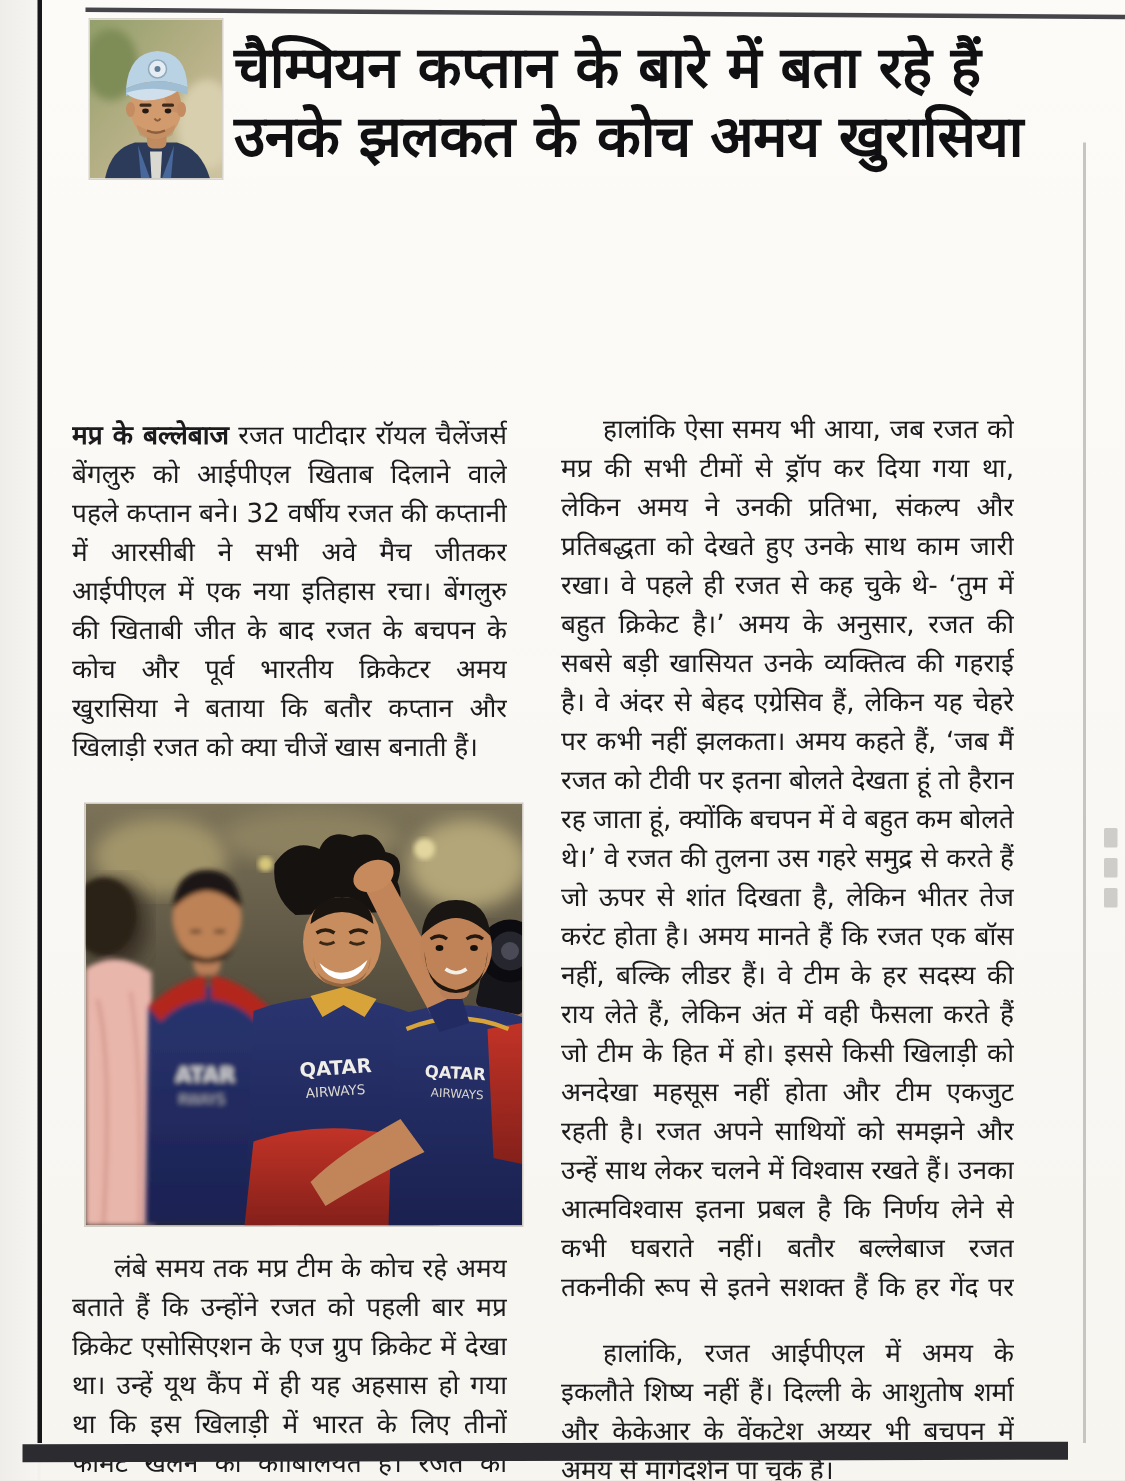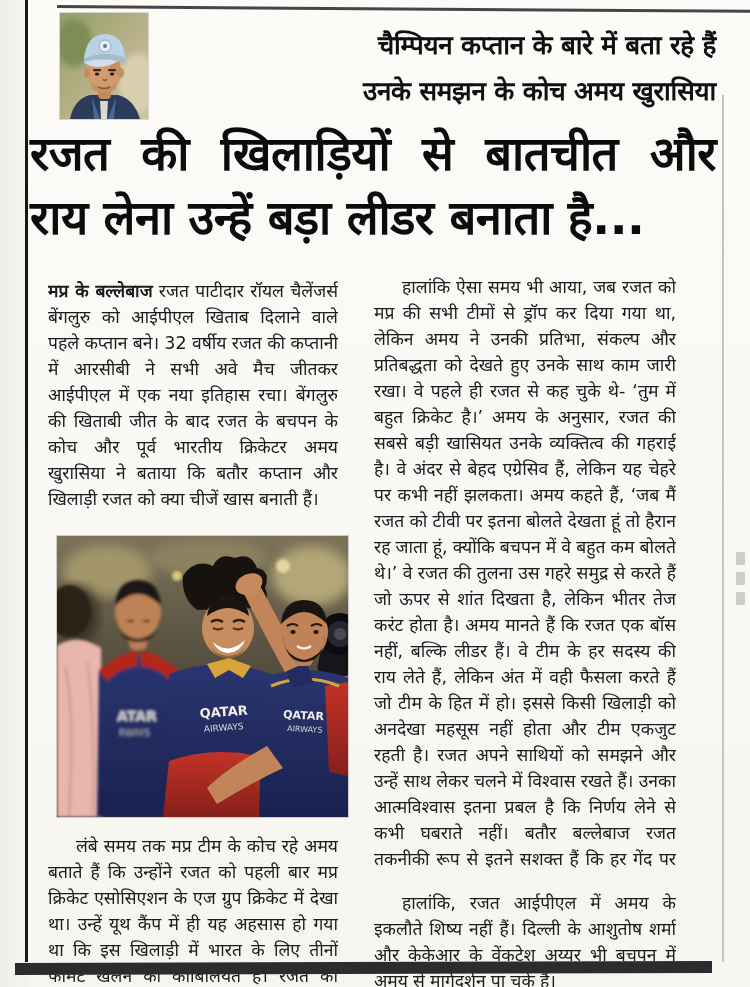--- a/index.html
+++ b/index.html
@@ -14,21 +14,21 @@
   .top-rule{position:absolute;left:57px;top:5px;width:693px;height:3px;background:#45454a;transform:rotate(0.4deg);transform-origin:left center;}
   .bottom-bar{position:absolute;left:15px;top:962px;width:697px;height:12px;background:#2c2c30;transform:rotate(-0.15deg);}
   .right-rule{position:absolute;left:722px;top:95px;width:2px;height:867px;background:#c7c5c2;}
   .edge-fragments{position:absolute;left:736px;top:545px;width:14px;height:90px;overflow:hidden;}
   .edge-fragments i{display:block;width:9px;height:13px;margin:7px 0;background:#9a9a98;opacity:.45;border-radius:1px;}
 
   
   .coach-photo{position:absolute;left:60px;top:13px;width:88px;height:106px;outline:1px solid #d8d4cc;}
   .kicker-text{
     position:absolute;left:156px;top:22px;width:560px;height:96px;
-    font-weight:bold;font-size:26px;line-height:46px;text-align:right;
+    font-weight:bold;font-size:38px;line-height:46px;text-align:left;
     color:#101013;letter-spacing:-0.3px;white-space:nowrap;
   }
 
   
   .headline{
     position:absolute;left:30px;top:122px;width:686px;height:132px;margin:0;
     font-size:47px;line-height:64px;font-weight:800;color:#0c0c0e;letter-spacing:-0.5px;
   }
   .headline .hl{display:block;text-align:justify;text-align-last:justify;white-space:nowrap;}
   .headline .hl:last-child{text-align-last:left;}
@@ -95,27 +95,23 @@
       <path d="M24,46 Q26,22 45,21 Q64,22 65,45 Q44,37 24,46 Z" fill="#b9d2e4"></path>
       <path d="M24,46 Q44,37 65,45 L65,50 Q44,43 24,51 Z" fill="#9fbdd3"></path>
       <path d="M24,49 Q40,44 58,48 Q50,54 36,54 Q28,53 24,49 Z" fill="#cfe0ec"></path>
       <circle cx="45" cy="33" r="6" fill="#e6edf2" stroke="#8fa9bd" stroke-width="1"></circle>
       <circle cx="45" cy="33" r="2" fill="#5e7f99"></circle>
     </svg>
   </div>
 
   <div class="kicker-text">
     <div>चैम्पियन कप्तान के बारे में बता रहे हैं</div>
-    <div>उनके समझन के कोच अमय खुरासिया</div>
-  </div>
-
-  <h1 class="headline">
-    <span class="hl">रजत की खिलाड़ियों से बातचीत और</span>
-    <span class="hl">राय लेना उन्हें बड़ा लीडर बनाता है...</span>
-  </h1>
+    <div>उनके झलकत के कोच अमय खुरासिया</div>
+  </div>
+
 
   <div class="col col-left">
     <p class="para box-l1"><span class="p-lead">मप्र के बल्लेबाज</span><span> रजत पाटीदार रॉयल चैलेंजर्स बेंगलुरु को आईपीएल खिताब दिलाने वाले पहले कप्तान बने। 32 वर्षीय रजत की कप्तानी में आरसीबी ने सभी अवे मैच जीतकर आईपीएल में एक नया इतिहास रचा। बेंगलुरु की खिताबी जीत के बाद रजत के बचपन के कोच और पूर्व भारतीय क्रिकेटर अमय खुरासिया ने बताया कि बतौर कप्तान और खिलाड़ी रजत को क्या चीजें खास बनाती हैं।</span></p>
 
     <figure class="celebration">
       <svg width="291" height="281" viewBox="0 0 291 281">
         <defs>
           <linearGradient id="pbg" x1="0" y1="0" x2="0" y2="1">
             <stop offset="0" stop-color="#7b7258"></stop>
               <stop offset="0.5" stop-color="#524b3c"></stop>

